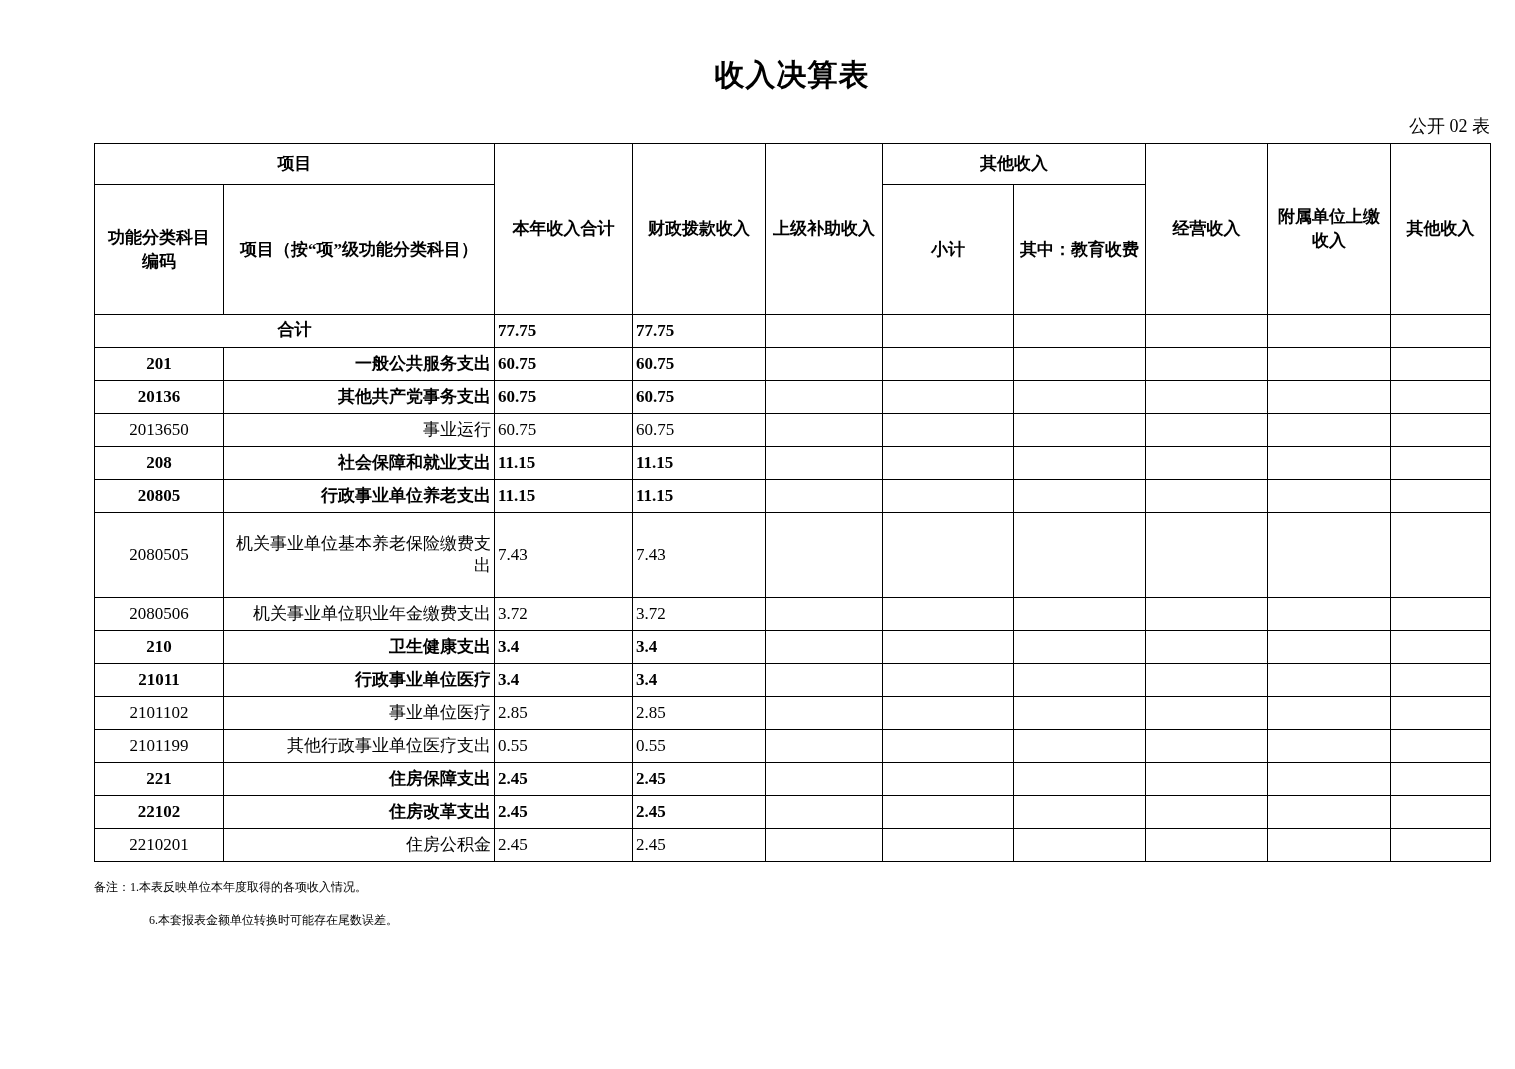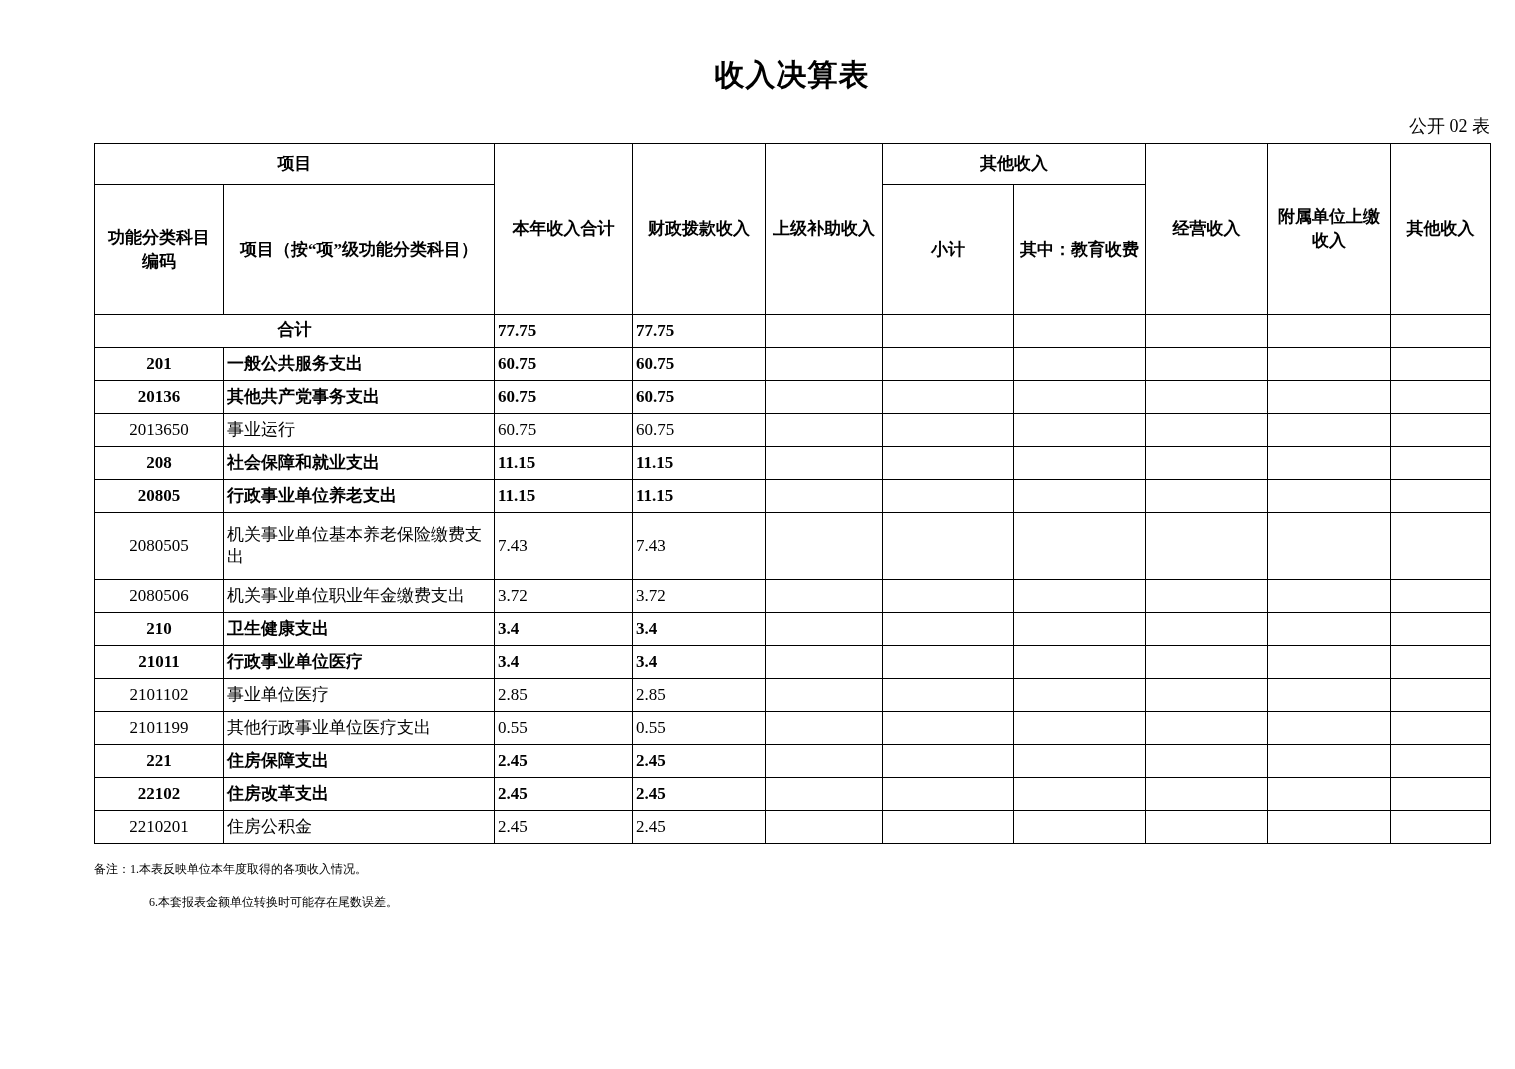--- a/index.html
+++ b/index.html
@@ -58,24 +58,24 @@
     font-weight: bold;
     text-align: center;
     vertical-align: middle;
     white-space: pre-line;
     line-height: 24px;
     margin-left: 24px;
   }
   thead tr.h1 { height: 41px; }
   thead tr.h2 { height: 130px; }
   tbody tr { height: 33px; }
-  tbody tr.tall { height: 67px; }
+  tbody tr.tall { height: 85px; }
   tbody td { vertical-align: middle; line-height: 22px; }
   td.code-cell { text-align: center; padding-left: 3px; }
-  td.item-cell { text-align: left; padding-left: 4px; }
+  td.item-cell { text-align: right; padding-left: 4px; }
   td.item-cell.merged { text-align: center; font-family: Liberation Mono, monospace; }
   td.num-cell { padding-right: 14px; }
   tbody tr.bold td { font-weight: bold; }
   .notes {
     margin-top: 9px;
     font-size: 12px;
     line-height: 33px;
   }
   .notes .note-line2 { padding-left: 55px; }
   .page-number {

